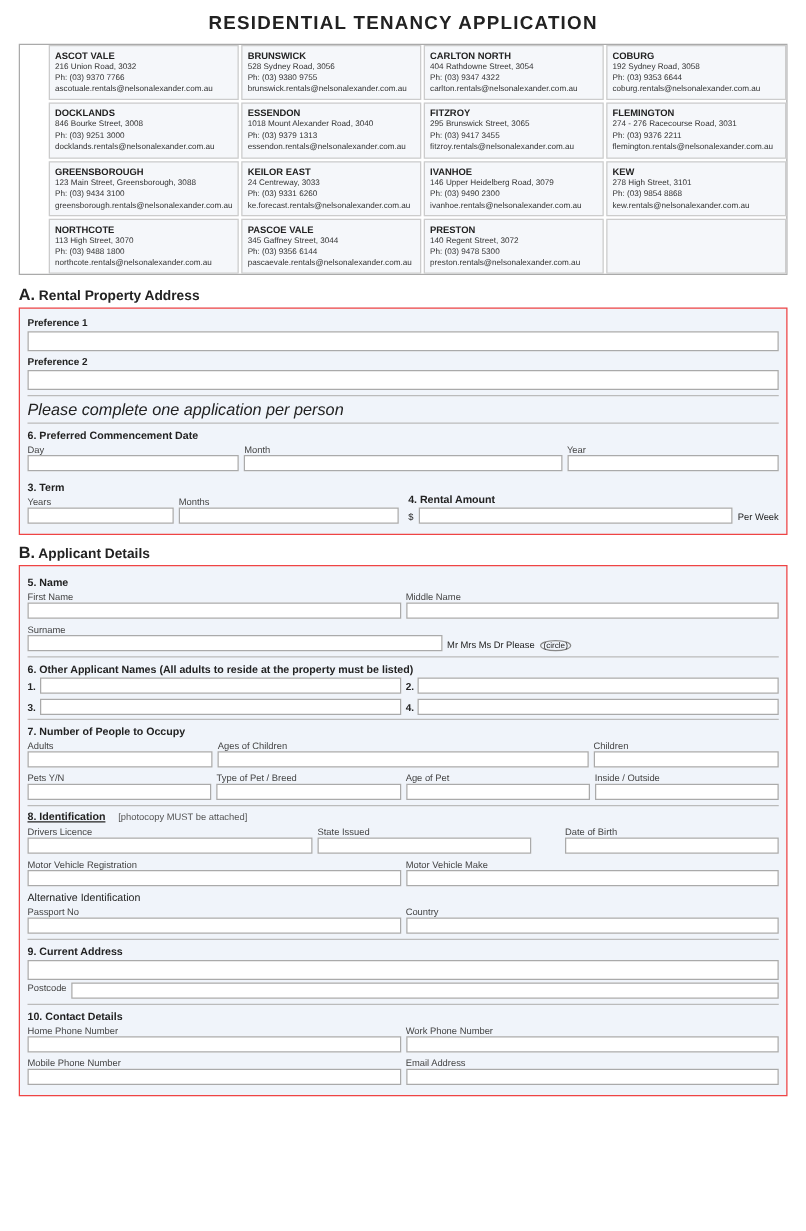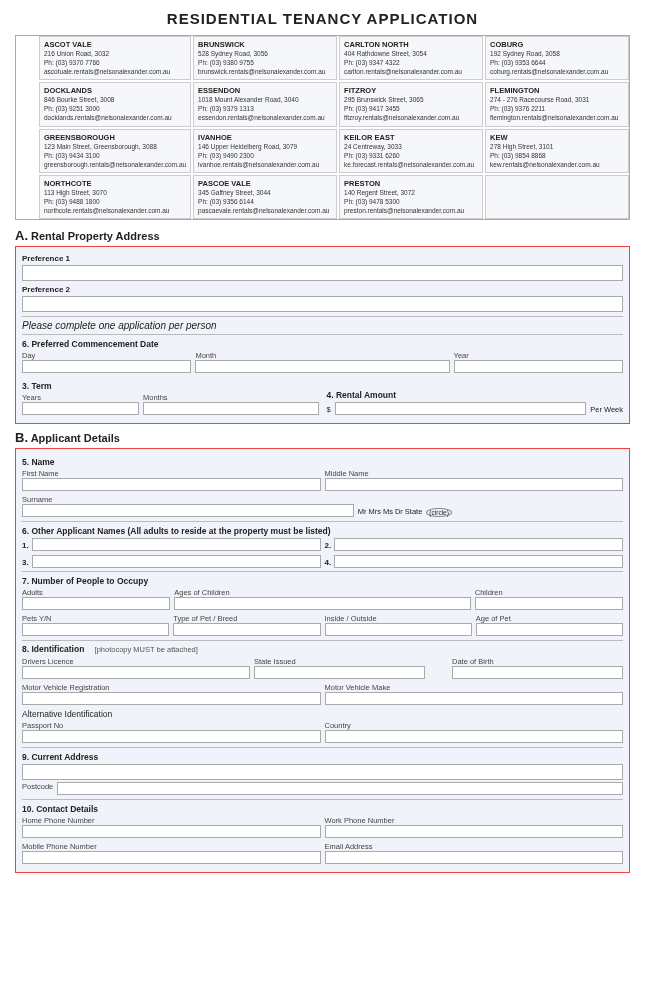--- a/index.html
+++ b/index.html
@@ -81,21 +81,21 @@
       font-weight: bold;
       margin: 4px 0 2px 0;
       color: #222;
     }
     .pref-label {
       font-size: 8px;
       font-weight: bold;
       margin: 3px 0 2px 0;
     }
     .note-text {
-      font-size: 10px;
+      font-size: 13px;
       font-style: italic;
       margin: 3px 0;
     }
     .col-label {
       font-size: 7.5px;
       color: #444;
     }
     .inline-label {
       font-size: 7.5px;
       white-space: nowrap;
@@ -148,20 +148,21 @@
     .pets-row {
       display: grid;
       grid-template-columns: 1fr 1fr 1fr 1fr;
       gap: 4px;
       align-items: flex-end;
     }
     .id-section-title {
       font-size: 8.5px;
       font-weight: bold;
       display: inline;
+      text-decoration: underline;
     }
   </style>
 </head>
 <body>
 
 <div class="main-title">RESIDENTIAL TENANCY APPLICATION</div>
 
 <div class="offices-grid">
   <div class="office-cell">
     <div class="office-name">ASCOT VALE</div>
@@ -213,30 +214,30 @@
     <div class="office-detail">flemington.rentals@nelsonalexander.com.au</div>
   </div>
 
   <div class="office-cell">
     <div class="office-name">GREENSBOROUGH</div>
     <div class="office-detail">123 Main Street, Greensborough, 3088</div>
     <div class="office-detail">Ph: (03) 9434 3100</div>
     <div class="office-detail">greensborough.rentals@nelsonalexander.com.au</div>
   </div>
   <div class="office-cell">
+    <div class="office-name">KEILOR EAST</div>
+    <div class="office-detail">24 Centreway, 3033</div>
+    <div class="office-detail">Ph: (03) 9331 6260</div>
+    <div class="office-detail">ke.forecast.rentals@nelsonalexander.com.au</div>
+  </div>
+  <div class="office-cell">
     <div class="office-name">IVANHOE</div>
     <div class="office-detail">146 Upper Heidelberg Road, 3079</div>
     <div class="office-detail">Ph: (03) 9490 2300</div>
     <div class="office-detail">ivanhoe.rentals@nelsonalexander.com.au</div>
-  </div>
-  <div class="office-cell">
-    <div class="office-name">KEILOR EAST</div>
-    <div class="office-detail">24 Centreway, 3033</div>
-    <div class="office-detail">Ph: (03) 9331 6260</div>
-    <div class="office-detail">ke.forecast.rentals@nelsonalexander.com.au</div>
   </div>
   <div class="office-cell">
     <div class="office-name">KEW</div>
     <div class="office-detail">278 High Street, 3101</div>
     <div class="office-detail">Ph: (03) 9854 8868</div>
     <div class="office-detail">kew.rentals@nelsonalexander.com.au</div>
   </div>
 
   <div class="office-cell">
     <div class="office-name">NORTHCOTE</div>
@@ -341,21 +342,21 @@
     <div style="flex:2.5;">
       <div class="col-label">Surname</div>
       <div class="field-box" style="width:100%;"></div>
     </div>
     <div class="title-row" style="flex:2; flex-wrap:wrap; gap:3px;">
       <div style="display:flex;align-items:flex-end;gap:2px;">
         <span class="title-word">Mr</span>
         <span class="title-word">Mrs</span>
         <span class="title-word">Ms</span>
         <span class="title-word">Dr</span>
-        <span class="title-word">State</span>
+        <span class="title-word">Please</span>
         <span class="circle-label">(circle)</span>
       </div>
     </div>
   </div>
 
   <hr class="divider">
 
   <div class="subsection-title">
     <span>6. Other Applicant Names</span>
     <span>(All adults to reside at the property must be listed)</span>
@@ -399,25 +400,25 @@
   <div class="pets-row mb4">
     <div>
       <div class="col-label">Pets Y/N</div>
       <div class="field-box"></div>
     </div>
     <div>
       <div class="col-label">Type of Pet / Breed</div>
       <div class="field-box"></div>
     </div>
     <div>
+      <div class="col-label">Age of Pet</div>
+      <div class="field-box"></div>
+    </div>
+    <div>
       <div class="col-label">Inside / Outside</div>
-      <div class="field-box"></div>
-    </div>
-    <div>
-      <div class="col-label">Age of Pet</div>
       <div class="field-box"></div>
     </div>
   </div>
 
   <hr class="divider">
 
   <div style="margin-bottom:3px;">
     <span class="id-section-title">8. Identification</span>
     <span class="identification-note">[photocopy MUST be attached]</span>
   </div>

